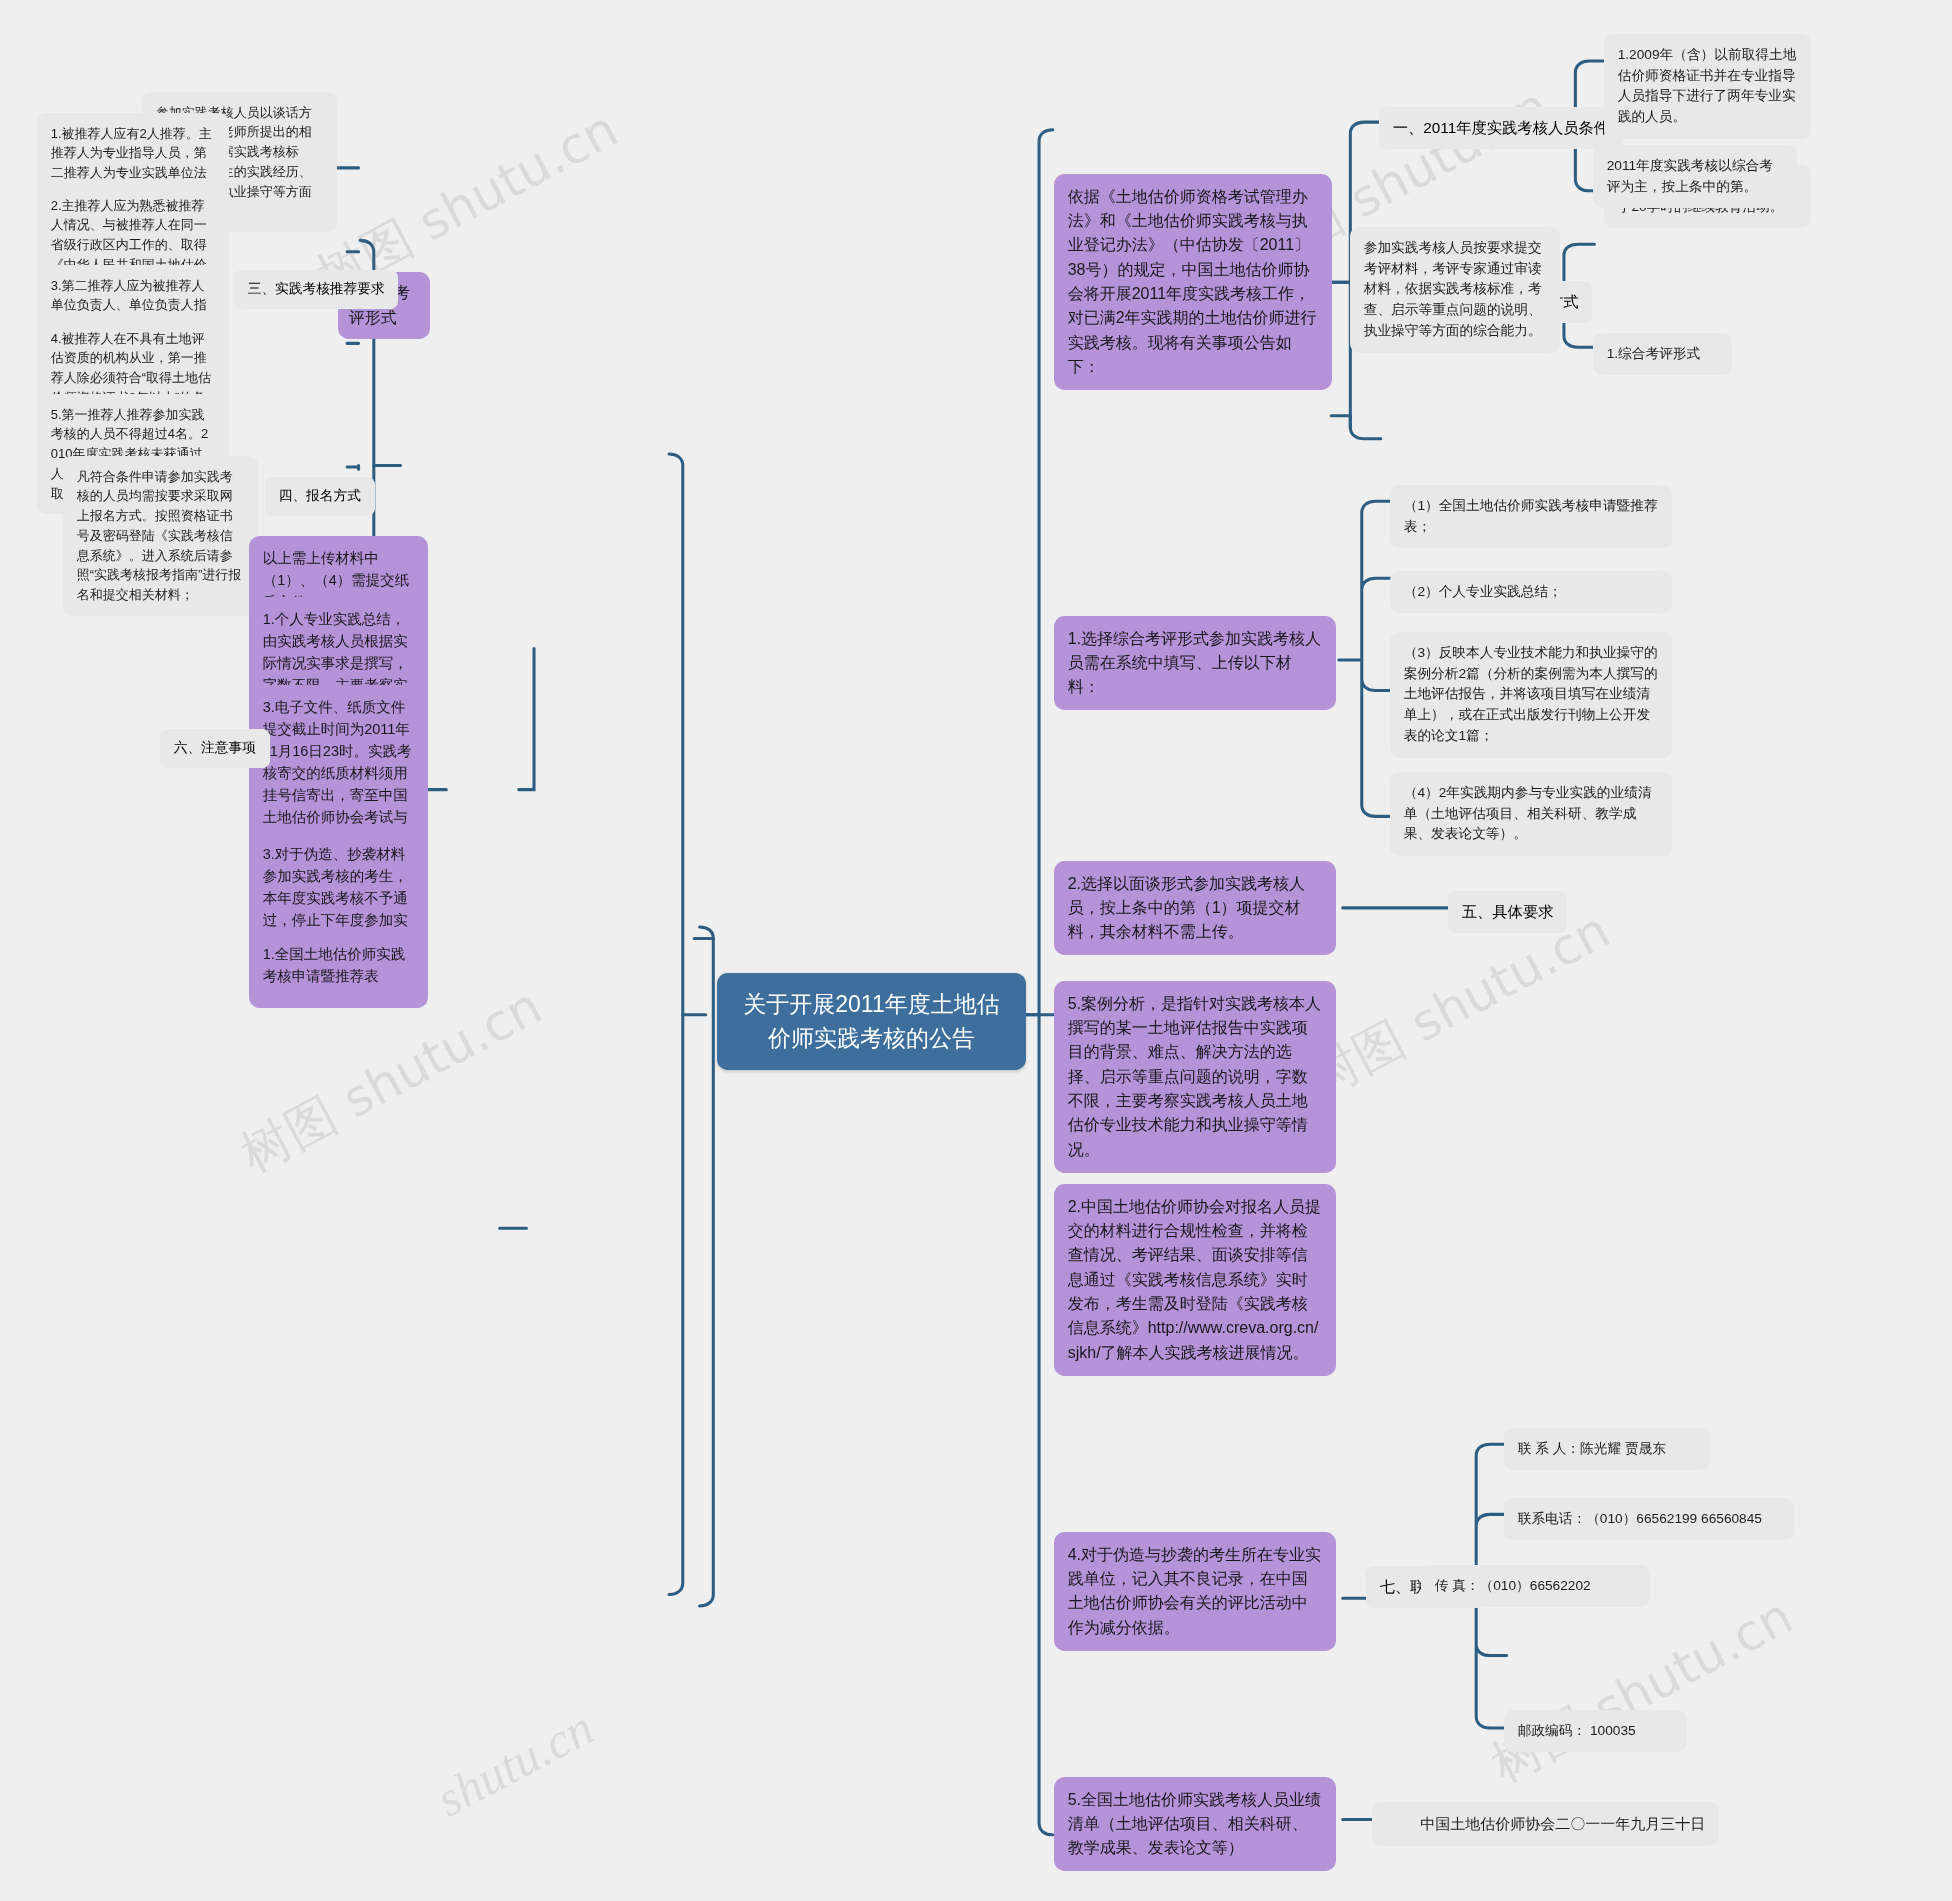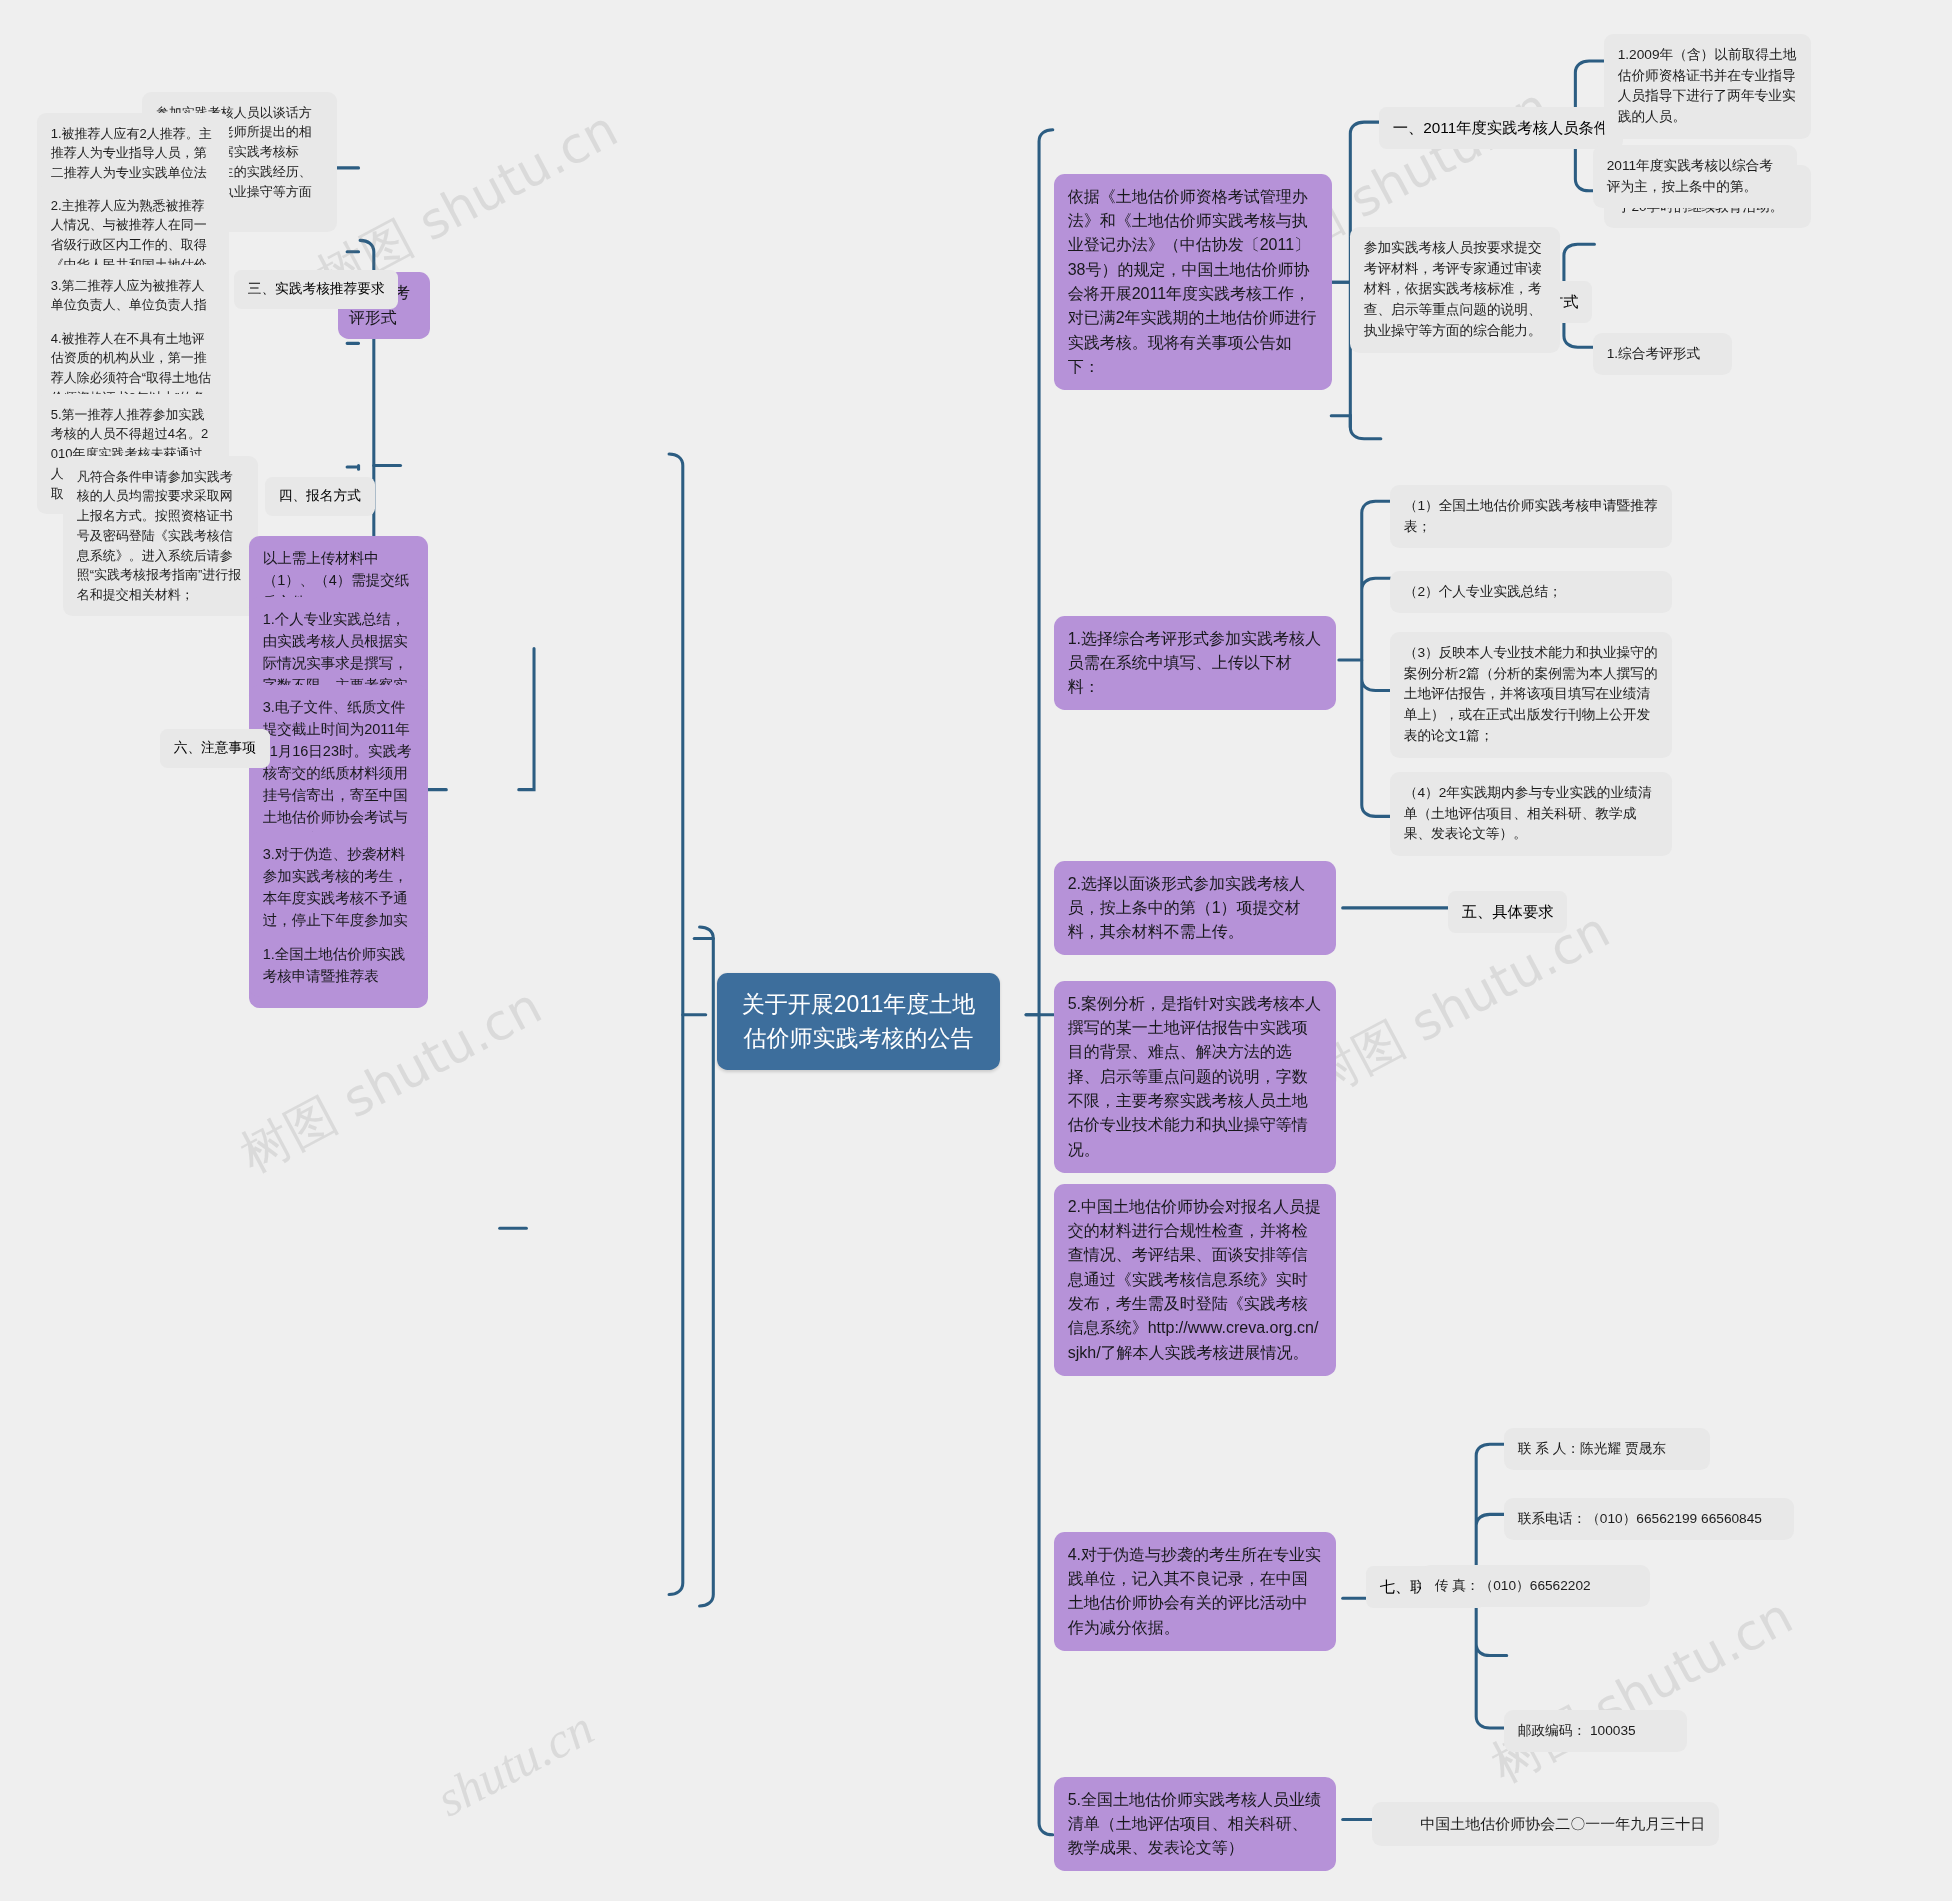--- a/index.html
+++ b/index.html
@@ -118,21 +118,21 @@
     </g>
   </svg>
 
   <div class="wm wm-cn" style="left:305px;top:252px;">树图 shutu.cn</div>
   <div class="wm wm-cn" style="left:1236px;top:229px;">树图 shutu.cn</div>
   <div class="wm wm-cn" style="left:1297px;top:1053px;">树图 shutu.cn</div>
   <div class="wm wm-cn" style="left:229px;top:1129px;">树图 shutu.cn</div>
   <div class="wm wm-cn" style="left:1480px;top:1739px;">树图 shutu.cn</div>
   <div class="wm" style="left:427px;top:1777px;">shutu.cn</div>
 
-  <div class="node n-root" style="left:717px;top:973px;width:283px;">关于开展2011年度土地估价师实践考核的公告</div>
+  <div class="node n-root" style="left:717px;top:973px;width:309px;">关于开展2011年度土地估价师实践考核的公告</div>
 
   <div class="node n-purple" style="left:1054px;top:174px;width:278px;font-size:16px;">依据《土地估价师资格考试管理办法》和《土地估价师实践考核与执业登记办法》（中估协发〔2011〕38号）的规定，中国土地估价师协会将开展2011年度实践考核工作，对已满2年实践期的土地估价师进行实践考核。现将有关事项公告如下：</div>
 
   <div class="node n-label" style="left:1379px;top:107px;">一、2011年度实践考核人员条件</div>
   <div class="node n-grey" style="left:1604px;top:34px;width:207px;font-size:13.7px;">1.2009年（含）以前取得土地估价师资格证书并在专业指导人员指导下进行了两年专业实践的人员。</div>
   <div class="node n-grey" style="left:1604px;top:165px;width:207px;font-size:13.7px;">2.专业实践期内每年参加不少于20学时的继续教育活动。</div>
 
   <div class="node n-label" style="left:1379px;top:281px;">二、2011年度实践考核方式</div>
   <div class="node n-grey" style="left:1593px;top:145px;width:204px;font-size:13.7px;">2011年度实践考核以综合考评为主，按上条中的第。</div>
   <div class="node n-grey" style="left:1593px;top:333px;width:139px;font-size:13.7px;">1.综合考评形式</div>

